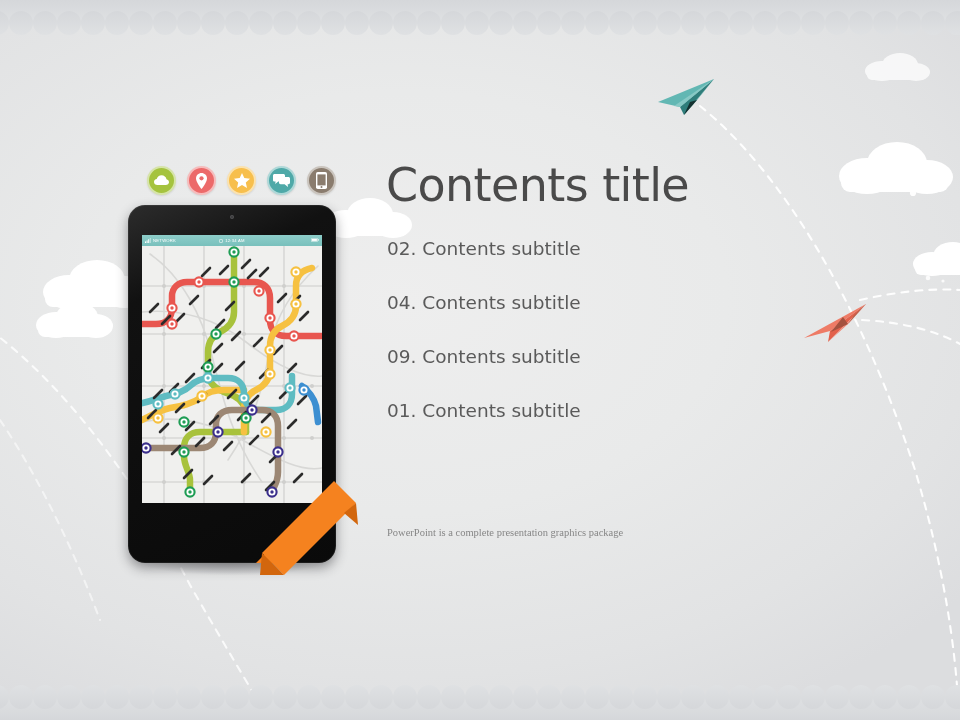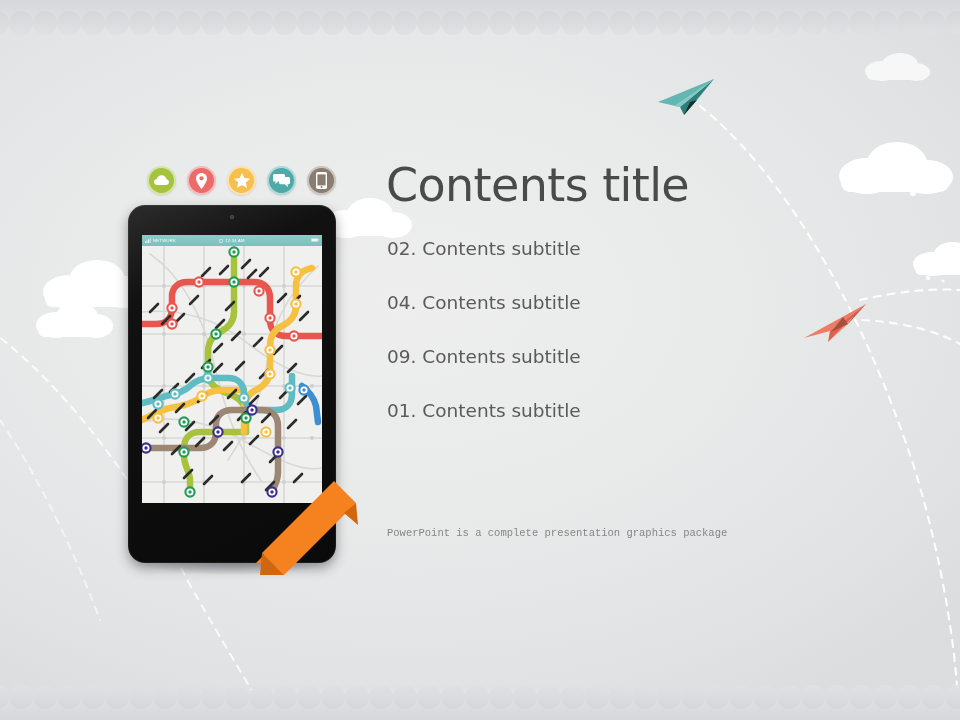--- a/index.html
+++ b/index.html
@@ -196,21 +196,21 @@
     line-height: 22px;
     font-family: "DejaVu Sans", sans-serif;
   }
   #footnote {
     position: absolute;
     left: 387px;
     top: 525px;
     font-size: 10.5px;
     line-height: 16px;
     color: #868686;
-    font-family: Liberation Mono, monospace;
+    font-family: Liberation Serif, serif;
   }
 </style>
 </head>
 <body>
 
 <div id="slide">
 
   <div id="bg-gradient"></div>
 
   <svg id="trails" width="960" height="720" viewBox="0 0 960 720">

